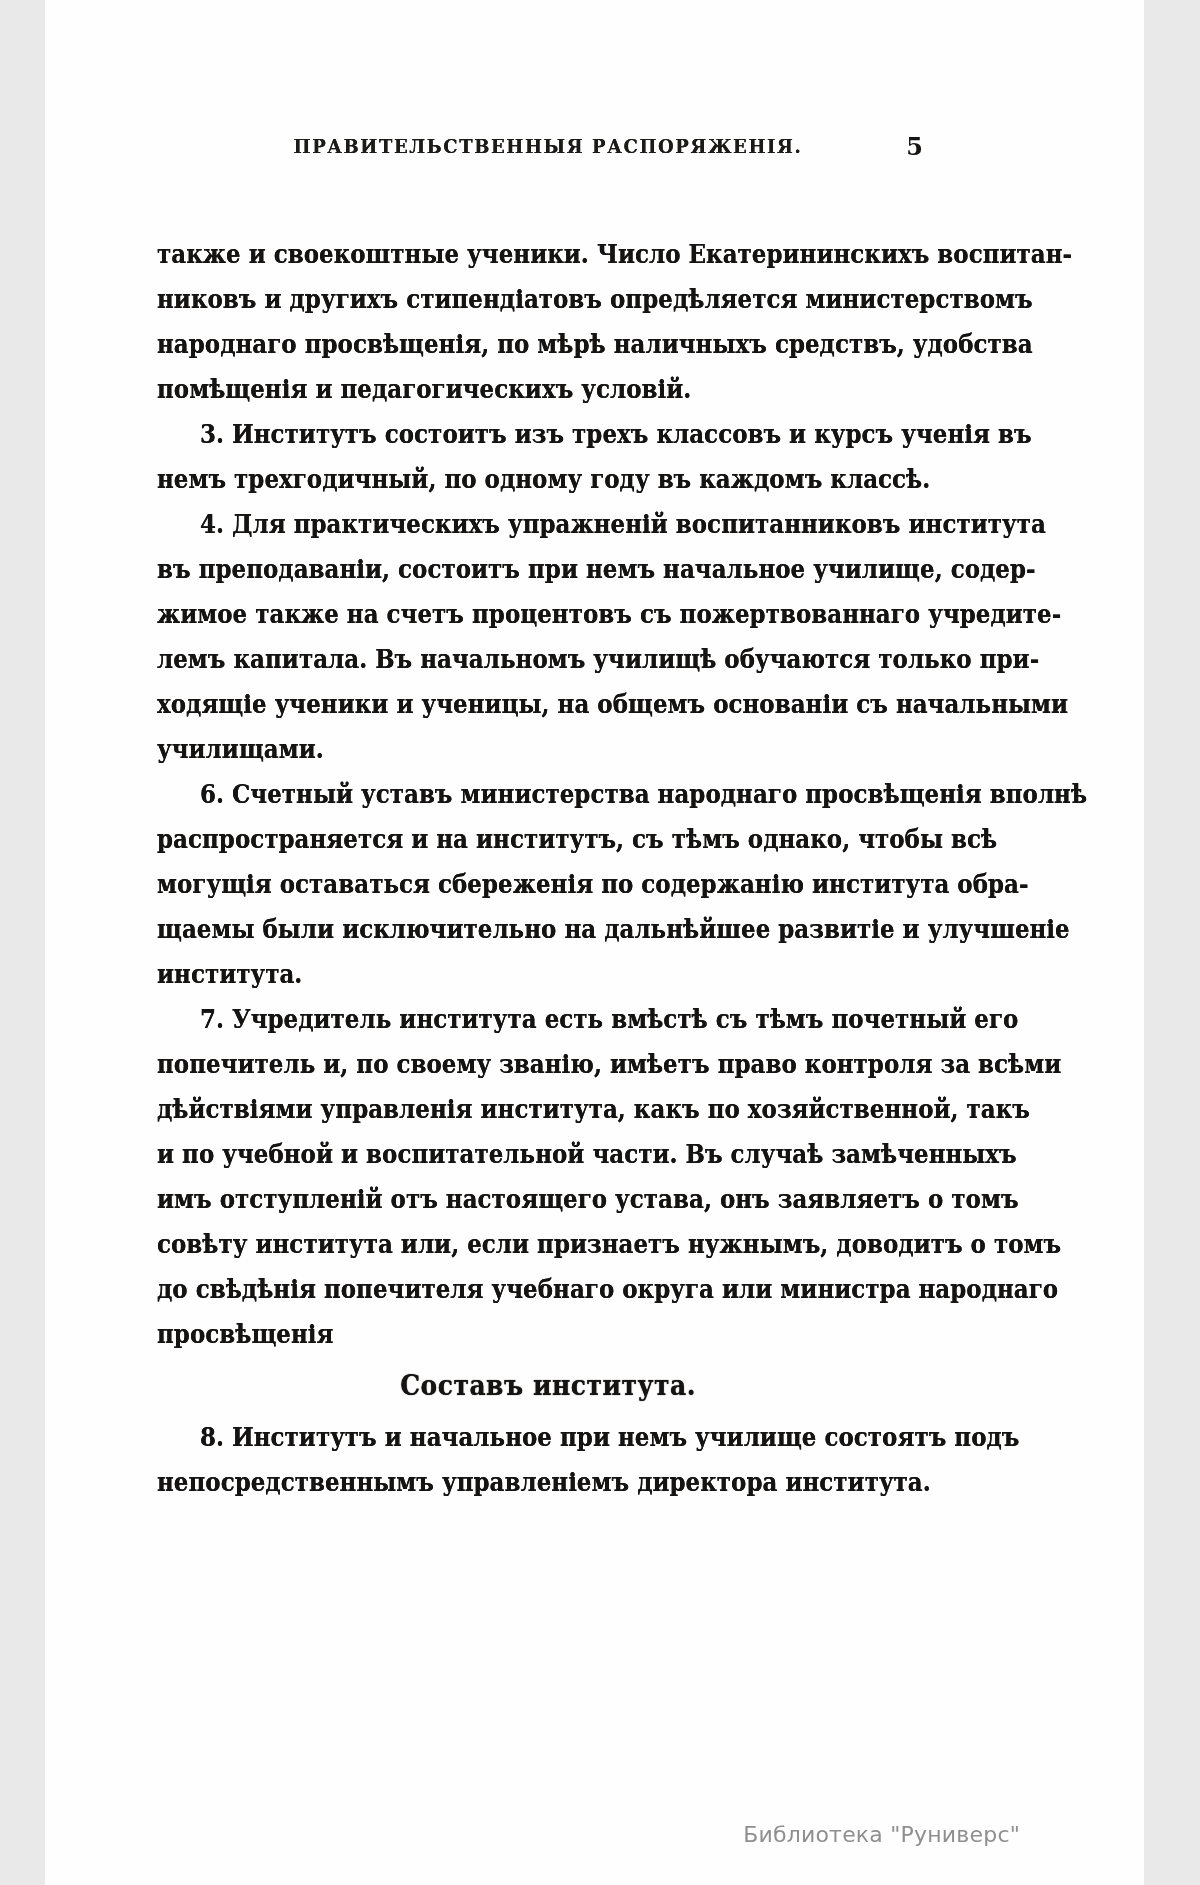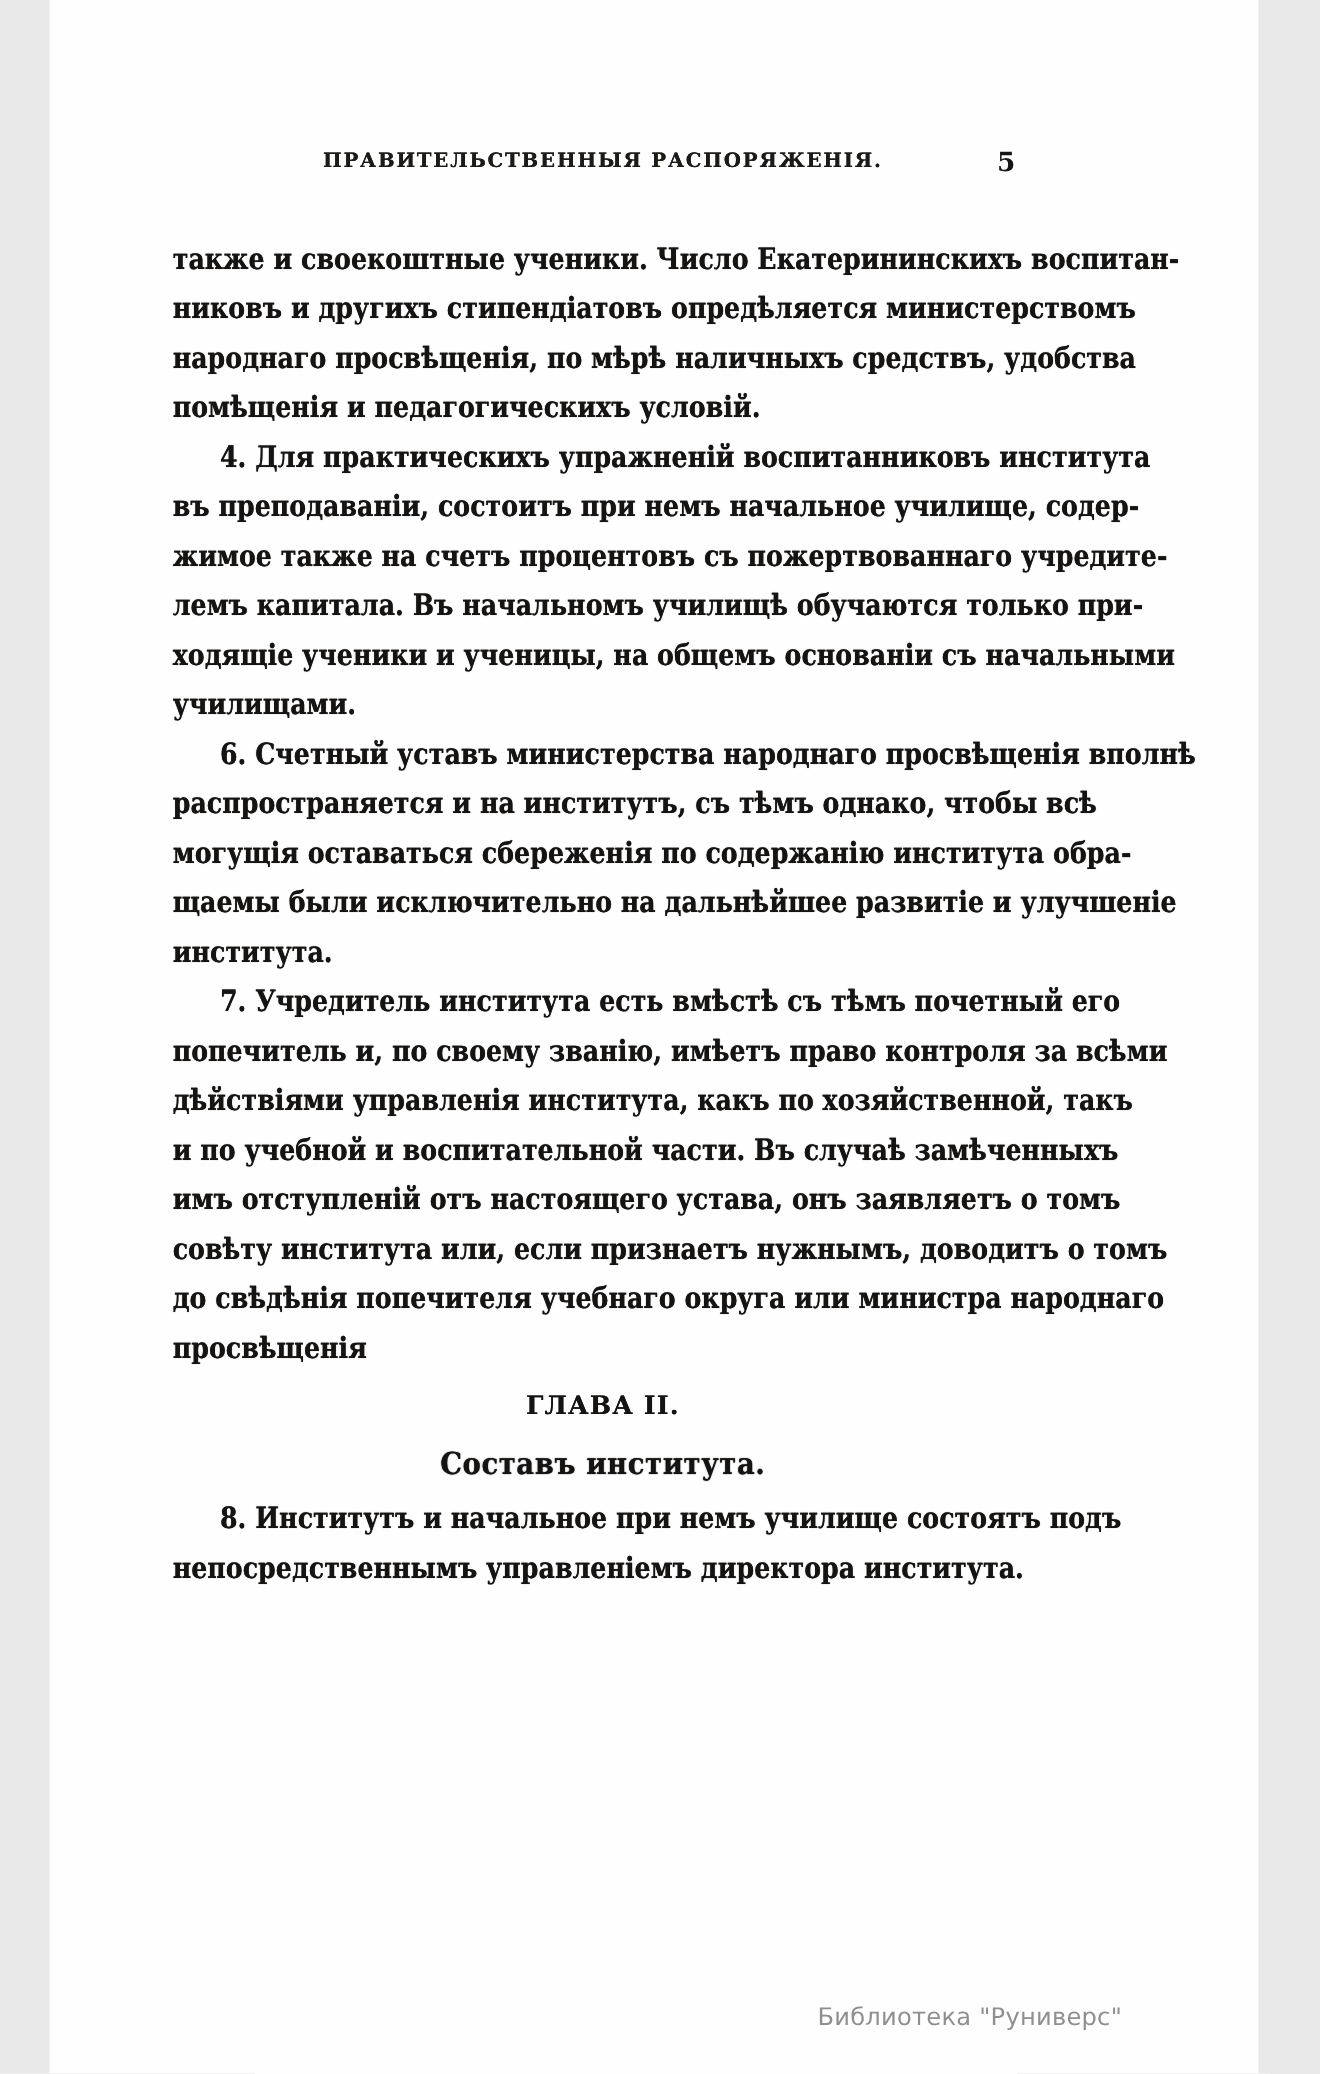--- a/index.html
+++ b/index.html
@@ -19,21 +19,21 @@
     text-align:center;
     font-size:18px; font-weight:700; letter-spacing:1.6px;
     color:#1d1b18;
     text-shadow:0 0 0.5px #1d1b18;
   }
   .header .num {
     position:absolute; right:16px; top:0;
     font-size:24px; font-weight:700;
   }
   
-  .bodytext { position:absolute; top:214px; left:112px; width:782px; }
+  .bodytext { position:absolute; top:231px; left:112px; width:782px; }
   .para { margin:0; padding:0; }
   .ln {
     line-height:45px;
     font-size:23px;
     font-weight:700;
     white-space:nowrap;
     text-align:justify;
     text-align-last:justify;
     transform:scaleY(1.16);
     transform-origin:left 60%;
@@ -78,20 +78,24 @@
 
   <div class="bodytext">
 
     <div class="para">
       <div class="ln">также и своекоштные ученики. Число Екатерининскихъ воспитан-</div>
       <div class="ln">никовъ и другихъ стипендіатовъ опредѣляется министерствомъ</div>
       <div class="ln">народнаго просвѣщенія, по мѣрѣ наличныхъ средствъ, удобства</div>
       <div class="ln last">помѣщенія и педагогическихъ условій.</div>
     </div>
 
+    <div class="para">
+      <div class="ln ind">3. Институтъ состоитъ изъ трехъ классовъ и курсъ ученія въ</div>
+      <div class="ln last">немъ трехгодичный, по одному году въ каждомъ классѣ.</div>
+    </div>
 
     <div class="para">
       <div class="ln ind">4. Для практическихъ упражненій воспитанниковъ института</div>
       <div class="ln">въ преподаваніи, состоитъ при немъ начальное училище, содер-</div>
       <div class="ln">жимое также на счетъ процентовъ съ пожертвованнаго учредите-</div>
       <div class="ln">лемъ капитала. Въ начальномъ училищѣ обучаются только при-</div>
       <div class="ln">ходящіе ученики и ученицы, на общемъ основаніи съ начальными</div>
       <div class="ln last">училищами.</div>
     </div>
 
@@ -108,21 +112,20 @@
       <div class="ln ind">7. Учредитель института есть вмѣстѣ съ тѣмъ почетный его</div>
       <div class="ln">попечитель и, по своему званію, имѣетъ право контроля за всѣми</div>
       <div class="ln">дѣйствіями управленія института, какъ по хозяйственной, такъ</div>
       <div class="ln">и по учебной и воспитательной части. Въ случаѣ замѣченныхъ</div>
       <div class="ln">имъ отступленій отъ настоящего устава, онъ заявляетъ о томъ</div>
       <div class="ln">совѣту института или, если признаетъ нужнымъ, доводитъ о томъ</div>
       <div class="ln">до свѣдѣнія попечителя учебнаго округа или министра народнаго</div>
       <div class="ln last">просвѣщенія</div>
     </div>
 
-    <div class="chapter-title">ГЛАВА II.</div>
     <div class="chapter-subtitle">Составъ института.</div>
 
     <div class="para">
       <div class="ln ind">8. Институтъ и начальное при немъ училище состоятъ подъ</div>
       <div class="ln last">непосредственнымъ управленіемъ директора института.</div>
     </div>
 
 
   </div>
 

